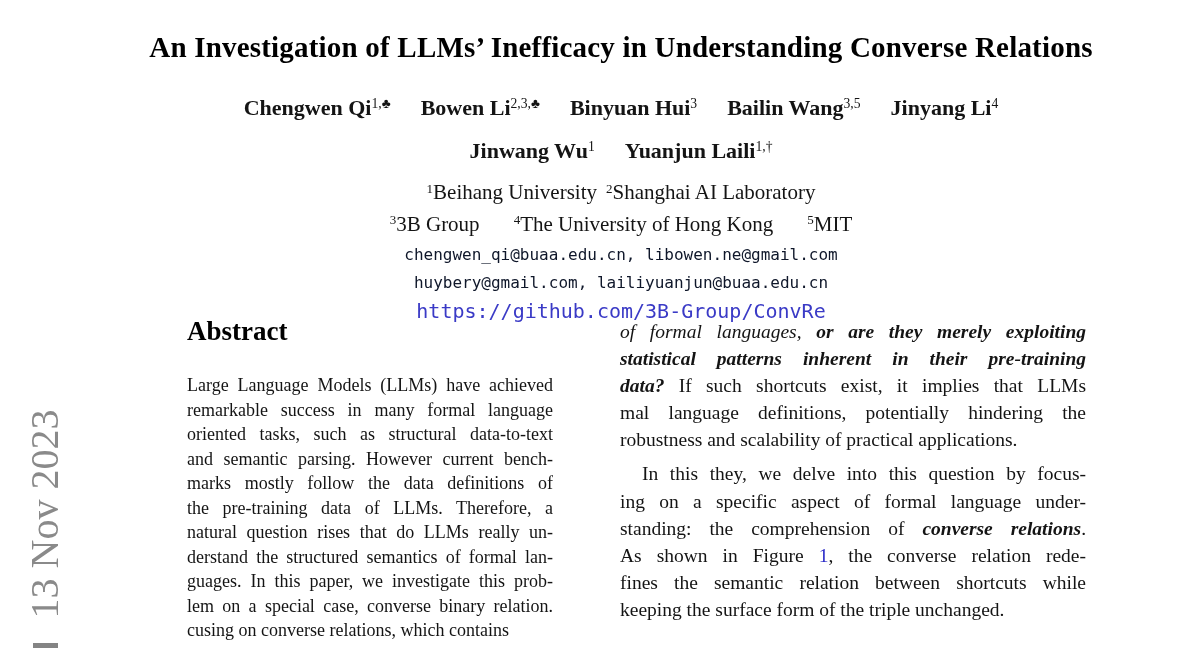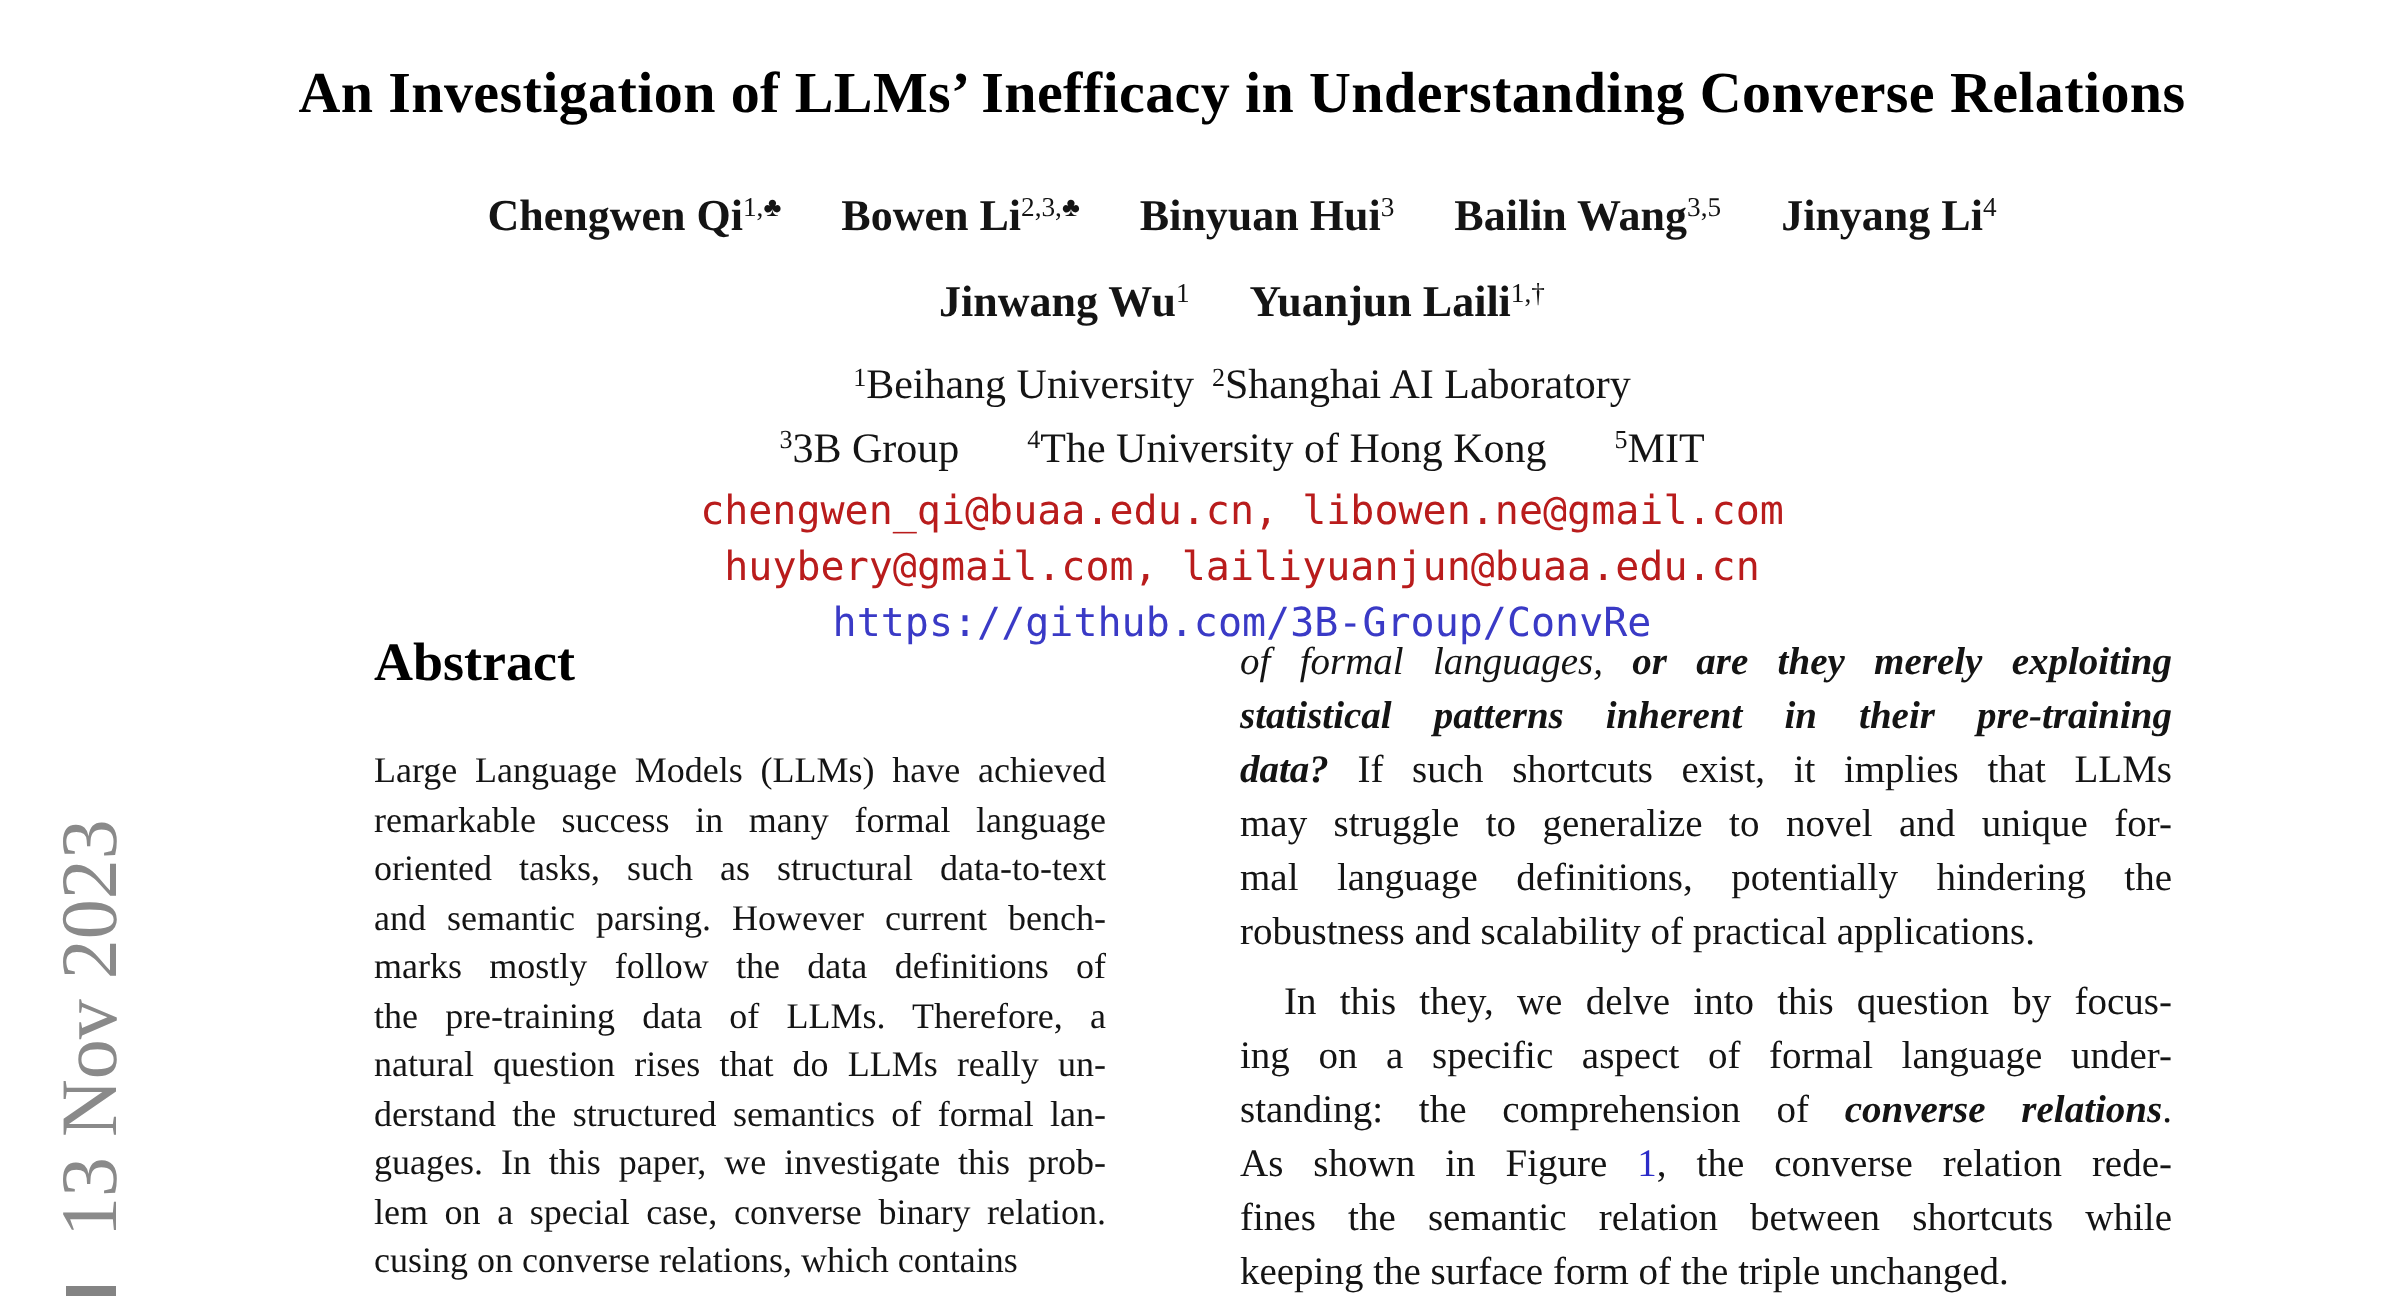--- a/index.html
+++ b/index.html
@@ -13,21 +13,21 @@
   .authors{margin-top:24px;}
   .author-row{line-height:40px;font-size:22px;}
   .author{font-weight:bold;white-space:nowrap;}
   .author + .author{margin-left:30px;}
   .sup{font-size:62%;font-weight:normal;position:relative;top:-0.5em;vertical-align:baseline;}
   .affils{margin-top:4px;}
   .affil-row{line-height:28.5px;font-size:21px;}
   .affil{white-space:nowrap;}
   .affil-row[data-row="0"] .affil + .affil{margin-left:9px;}
   .affil-row[data-row="1"] .affil + .affil{margin-left:34px;}
-  .email-line{font-family:"DejaVu Sans Mono",monospace;font-size:20px;line-height:28px;color:#b91c1c;}
+  .email-line{font-family:"DejaVu Sans Mono",monospace;font-size:16px;line-height:28px;color:#0f172a;}
   .repo-line{line-height:28px;}
   .repo-link{font-family:"DejaVu Sans Mono",monospace;font-size:20px;color:#3a3ac6;text-decoration:none;}
   
   .col-left{position:absolute;left:187px;top:316px;width:366px;}
   .abstract-heading{font-size:27px;font-weight:bold;text-align:left;color:#000000;}
   .abstract-body{margin-top:26px;font-size:18px;}
   .abstract-body .tline{line-height:24.55px;}
   .col-right{position:absolute;left:620px;top:318px;width:466px;font-size:19.5px;}
   .col-right .tline{line-height:27.1px;}
   .col-right .para + .para{margin-top:7px;}
@@ -88,21 +88,20 @@
         <div class="tline j">lem on a special case, converse binary relation.</div>
         <div class="tline">cusing on converse relations, which contains</div>
       </div>
   </div>
 
   <div class="col-right">
       <div class="para">
         <div class="tline j"><span class="seg-i">of formal languages, </span><span class="seg-bi">or are they merely exploiting</span></div>
         <div class="tline j"><span class="seg-bi">statistical patterns inherent in their pre-training</span></div>
         <div class="tline j"><span class="seg-bi">data?</span><span> If such shortcuts exist, it implies that LLMs</span></div>
-        <div class="tline j"><span>may struggle to generalize to novel and unique for-</span></div>
         <div class="tline j"><span>mal language definitions, potentially hindering the</span></div>
         <div class="tline"><span>robustness and scalability of practical applications.</span></div>
       </div>
       <div class="para indent">
         <div class="tline j"><span>In this they, we delve into this question by focus-</span></div>
         <div class="tline j"><span>ing on a specific aspect of formal language under-</span></div>
         <div class="tline j"><span>standing: the comprehension of </span><span class="seg-bi">converse relations</span><span>.</span></div>
         <div class="tline j"><span>As shown in Figure </span><span class="seg-link">1</span><span>, the converse relation rede-</span></div>
         <div class="tline j"><span>fines the semantic relation between shortcuts while</span></div>
         <div class="tline"><span>keeping the surface form of the triple unchanged.</span></div>

